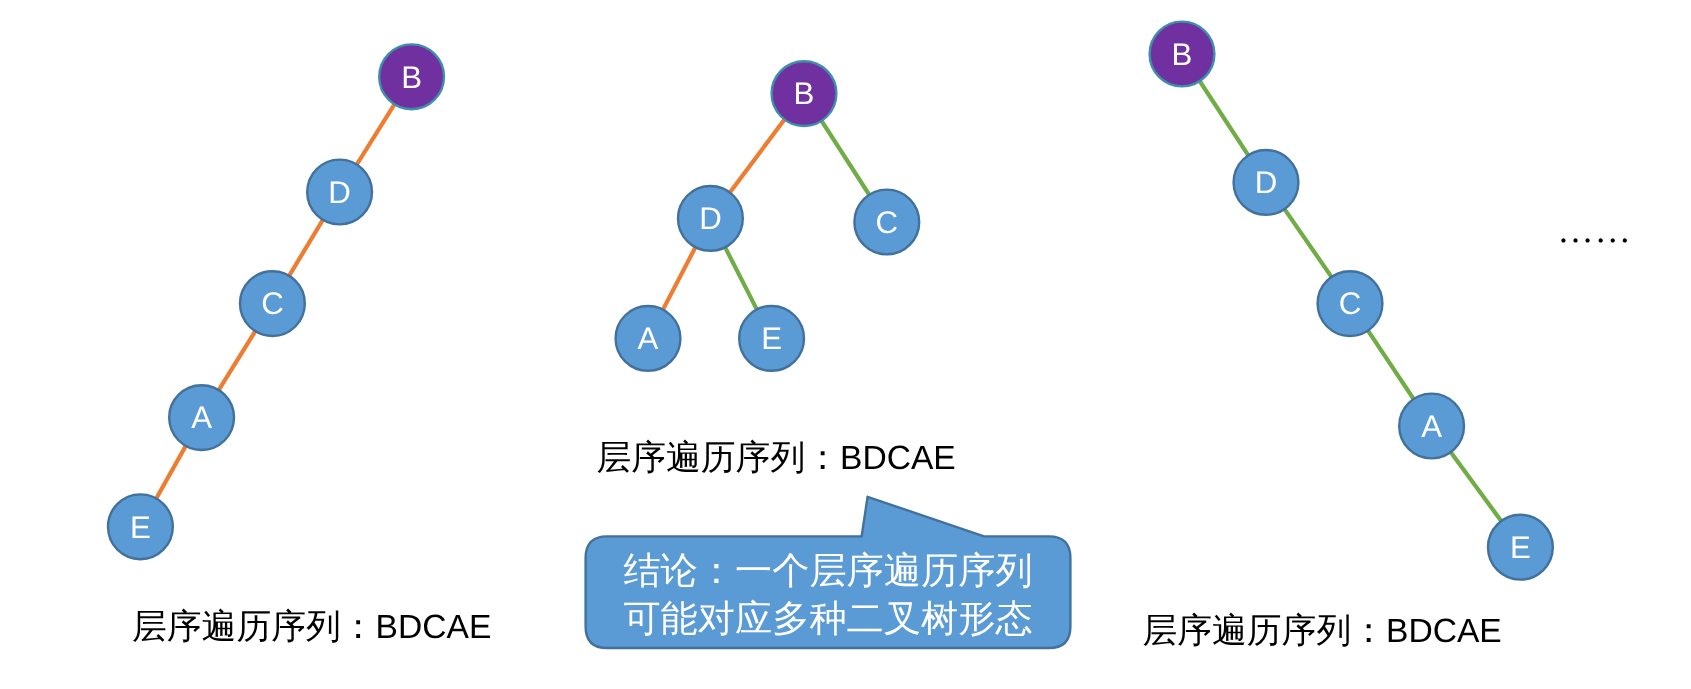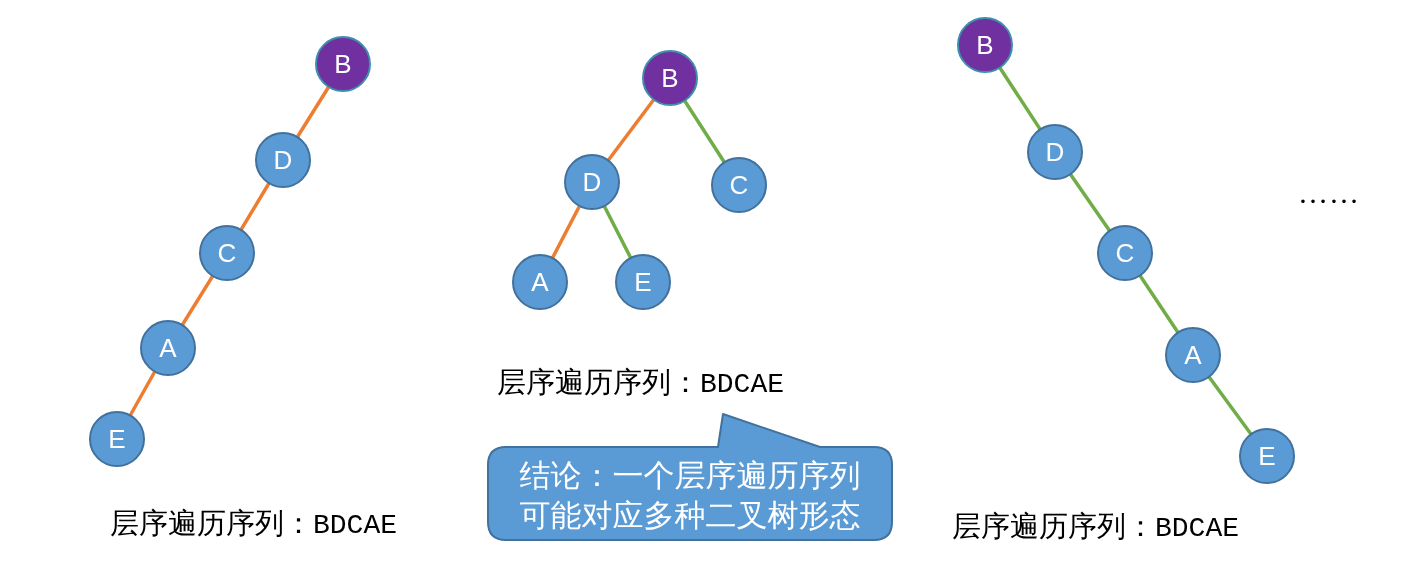--- a/index.html
+++ b/index.html
@@ -34,21 +34,21 @@
     position:absolute;
     white-space:nowrap;
     color:var(--caption-text,#000);
     line-height:1.2;
   }
   .cap-cn{
     font-family:"Liberation Serif", serif;
     font-size:29px;
   }
   .cap-seq{
-    font-family:Liberation Mono, monospace;
+    font-family:Liberation Sans, sans-serif;
     font-size:28px;
     margin-top:24px;
   }
   .cap-left{left:110px;top:506px;}
   .cap-mid{left:497px;top:365px;}
   .cap-right{left:952px;top:509px;}
   .ellipsis{
     position:absolute;
     left:1298px;top:176px;
     font-family:"Liberation Serif", serif;

